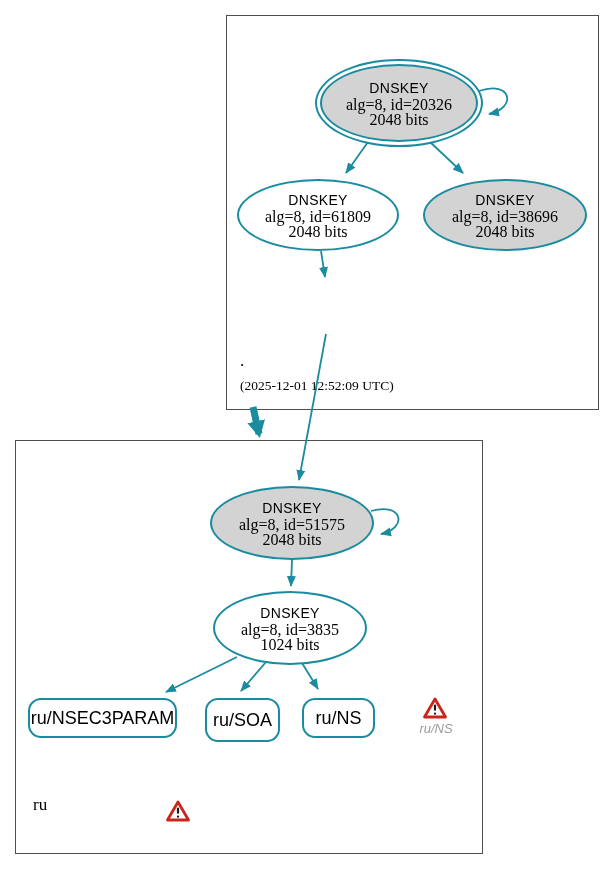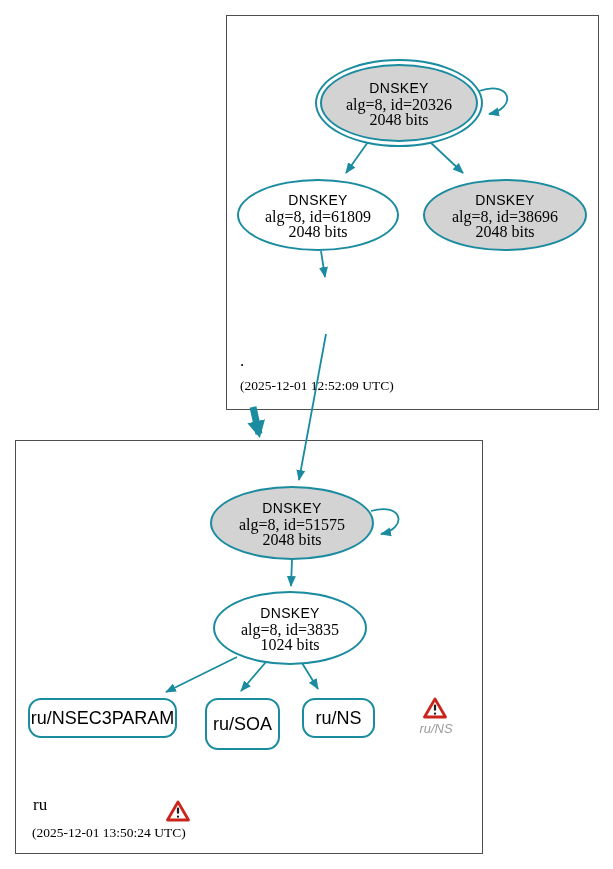--- a/index.html
+++ b/index.html
@@ -113,21 +113,21 @@
 
   <div class="node" style="left:213px;top:591px;width:154px;height:74px;">
     <div class="t">DNSKEY</div>
     <div class="d">alg=8, id=3835</div>
     <div class="d">1024 bits</div>
   </div>
 
   <div class="rrset" style="left:28px;top:698px;width:149px;height:40px;">
     <span>ru/NSEC3PARAM</span>
   </div>
-  <div class="rrset" style="left:205px;top:698px;width:75px;height:52px;">
+  <div class="rrset" style="left:205px;top:698px;width:75px;height:44px;">
     <span>ru/SOA</span>
   </div>
   <div class="rrset" style="left:302px;top:698px;width:73px;height:40px;">
     <span>ru/NS</span>
   </div>
 
   <div class="warn" style="left:423px;top:697px;">
     <svg viewBox="0 0 24 22" width="24" height="22">
       <path d="M12 2 L22.5 20 L1.5 20 Z" fill="#ffffff" stroke="#c9251c" stroke-width="2.8" stroke-linejoin="round"></path>
       <rect x="10.9" y="7.5" width="2.2" height="6.2" rx="1" fill="#1a1a1a"></rect>
@@ -137,15 +137,14 @@
   <div class="warn-caption" style="left:410px;top:721px;width:52px;">ru/NS</div>
 
   <div class="zone-label serif" style="left:33px;top:796px;">ru</div>
   <div class="warn" style="left:166px;top:800px;">
     <svg viewBox="0 0 24 22" width="24" height="22">
       <path d="M12 2 L22.5 20 L1.5 20 Z" fill="#ffffff" stroke="#c9251c" stroke-width="2.8" stroke-linejoin="round"></path>
       <rect x="10.9" y="7.5" width="2.2" height="6.2" rx="1" fill="#1a1a1a"></rect>
       <rect x="10.9" y="15.4" width="2.2" height="2.3" rx="1" fill="#1a1a1a"></rect>
     </svg>
   </div>
-  <div class="zone-ts" style="left:32px;top:825px;">(2025-12-01 13:50:24 UTC)</div>
 
 </div>
 
 </body></html>

